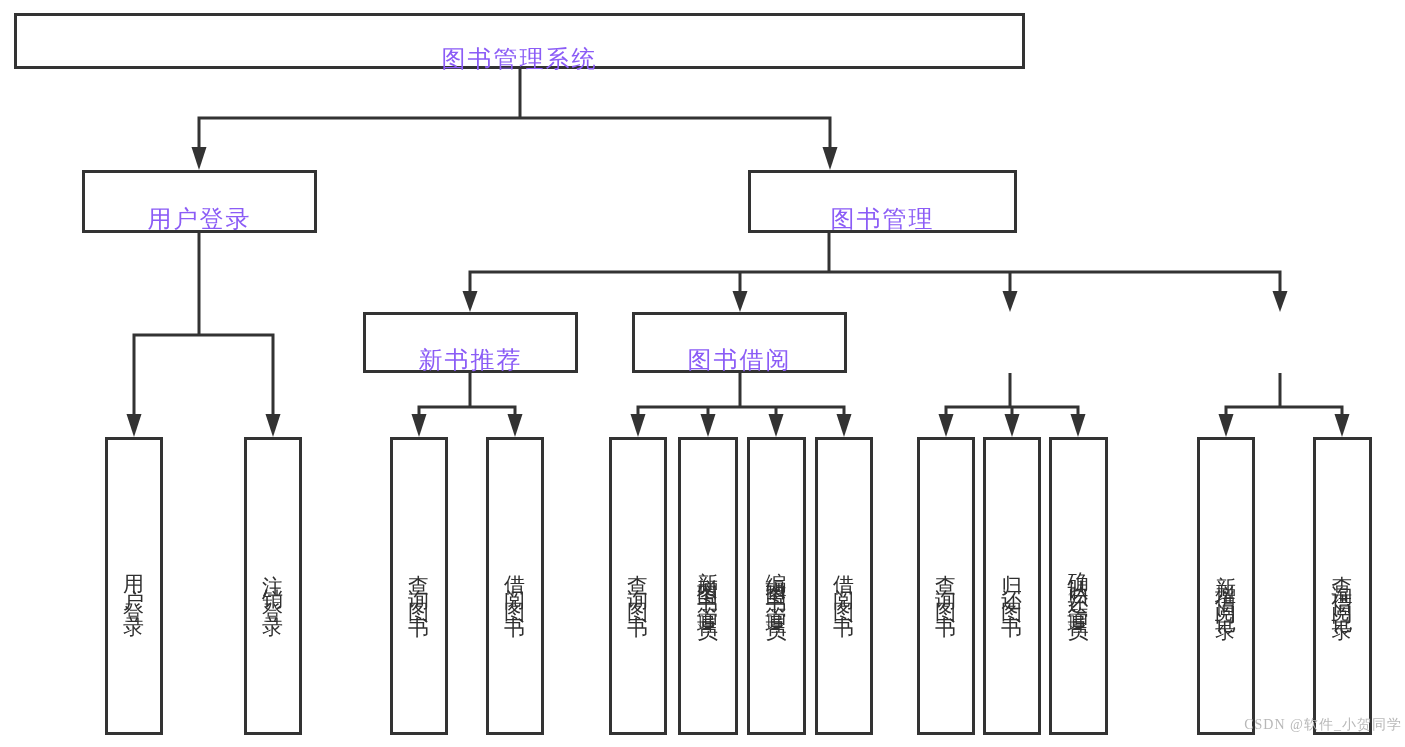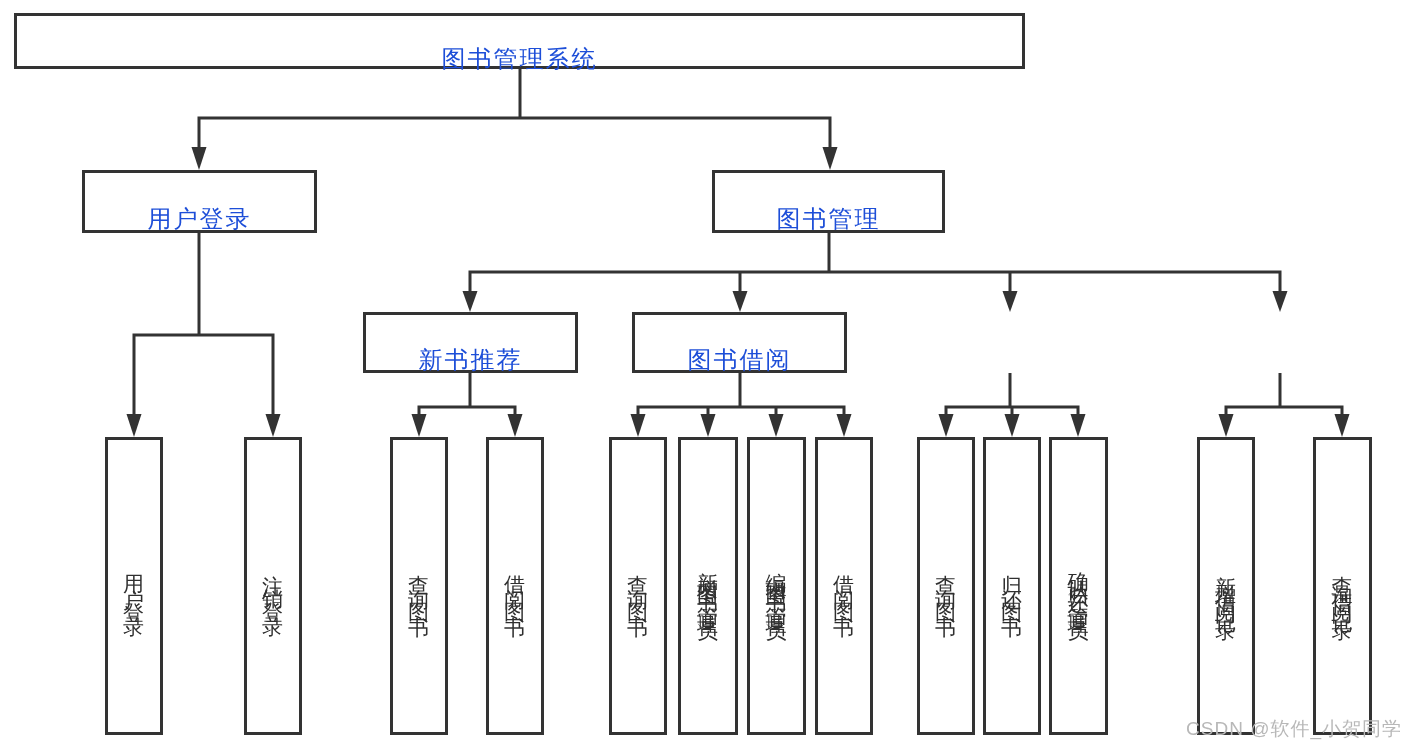--- a/index.html
+++ b/index.html
@@ -21,46 +21,47 @@
     position: absolute;
     background: #ffffff;
     border: 3px solid #333333;
     box-sizing: border-box;
     display: flex;
     align-items: center;
     justify-content: center;
   }
   .hlabel {
     font-size: 24px;
-    color: #1d4ed8;
+    color: #8b5cf6;
     letter-spacing: 2px;
     white-space: nowrap;
     line-height: 1;
     margin-top: 35px;
   }
   .vlabel {
     writing-mode: vertical-rl;
     text-orientation: mixed;
     font-size: 21px;
     color: #2f2f2f;
     line-height: 1;
     white-space: nowrap;
   }
   .sp14 { letter-spacing: 14px; }
   .sp9  { letter-spacing: 9px; }
   .sp7  { letter-spacing: 7px; }
   .watermark {
     position: absolute;
     right: 3px;
     top: 716px;
-    font-size: 19px;
+    font-size: 14px;
     color: #b8b8b8;
     letter-spacing: 1px;
     white-space: nowrap;
     z-index: 5;
+    font-family: Liberation Serif, serif;
   }
 </style>
 </head>
 <body>
 
 <div class="stage">
 
   <svg class="connectors" width="1405" height="747" viewBox="0 0 1405 747" fill="none" stroke="#333333" stroke-width="3">
 
     <path d="M520,69 L520,118"></path>
@@ -112,21 +113,21 @@
     </g>
   </svg>
 
   <div class="box" style="left:14px;top:13px;width:1011px;height:56px">
     <span class="hlabel">图书管理系统</span>
   </div>
 
   <div class="box" style="left:82px;top:170px;width:235px;height:63px">
     <span class="hlabel">用户登录</span>
   </div>
-  <div class="box" style="left:712px;top:170px;width:233px;height:63px">
+  <div class="box" style="left:748px;top:170px;width:269px;height:63px">
     <span class="hlabel">图书管理</span>
   </div>
 
   <div class="box" style="left:105px;top:437px;width:58px;height:298px">
     <span class="vlabel sp14">用户登录</span>
   </div>
   <div class="box" style="left:244px;top:437px;width:58px;height:298px">
     <span class="vlabel sp14">注销登录</span>
   </div>
 

